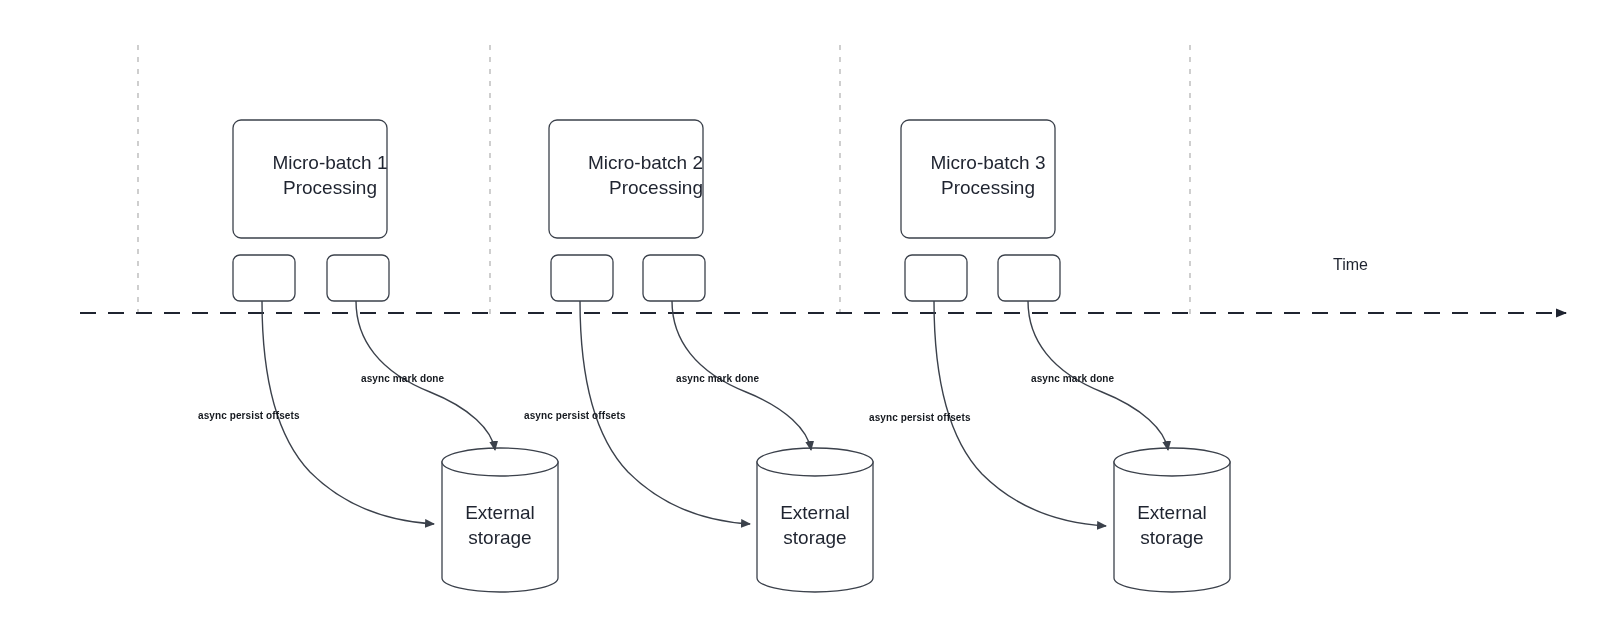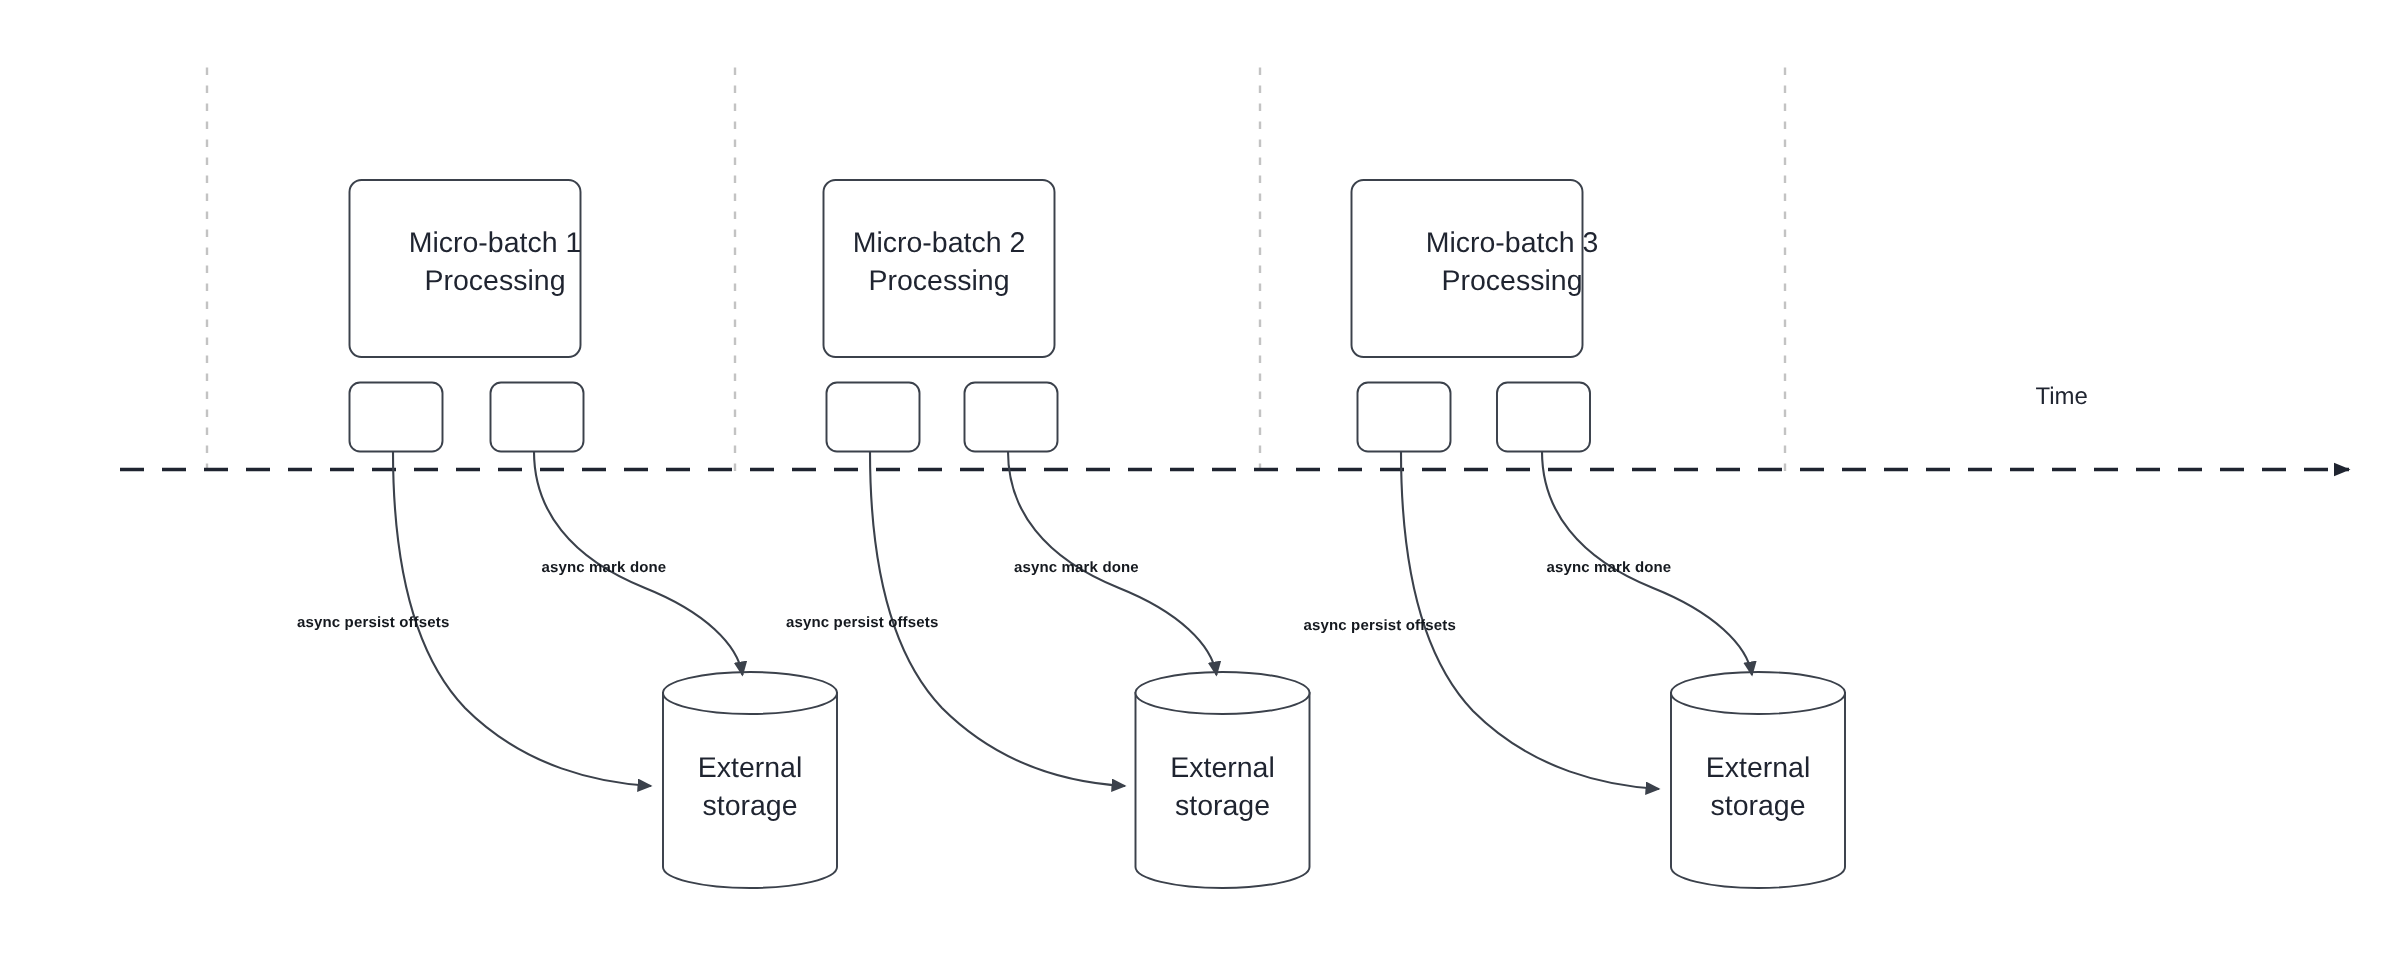--- a/index.html
+++ b/index.html
@@ -27,21 +27,20 @@
     font-size:10px;
     font-weight:bold;
     white-space:nowrap;
     letter-spacing:0.1px;
   }
   .axis-label{
     position:absolute;
     color:#1f2430;
     font-size:16px;
     white-space:nowrap;
-    margin-left:24px;
   }
 </style>
 </head>
 <body>
 
 <div id="stage">
 
   <svg id="svg-layer" viewBox="0 0 1600 642">
     <defs>
       <marker id="arrow-right" markerWidth="12" markerHeight="12" refX="9" refY="4.5" orient="auto" markerUnits="userSpaceOnUse">
@@ -91,27 +90,27 @@
   </svg>
 
   <div id="text-layer">
       <div class="axis-label" style="left: 1333px; top: 256px;">Time</div>
       <div class="node-text" style="left: 233px; top: 150px; width: 154px; text-align: center; white-space: pre-line; padding-left: 20px;">Micro-batch 1
 Processing</div>
       <div class="node-text" style="left: 442px; top: 500px; width: 116px; text-align: center; white-space: pre-line;">External
 storage</div>
       <div class="edge-label" style="left: 198px; top: 410px;">async persist offsets</div>
       <div class="edge-label" style="left: 361px; top: 373px;">async mark done</div>
-      <div class="node-text" style="left: 549px; top: 150px; width: 154px; text-align: center; white-space: pre-line;">Micro-batch 2
+      <div class="node-text" style="left: 549px; top: 150px; width: 154px; text-align: right; white-space: pre-line;">Micro-batch 2
 Processing</div>
       <div class="node-text" style="left: 757px; top: 500px; width: 116px; text-align: center; white-space: pre-line;">External
 storage</div>
       <div class="edge-label" style="left: 524px; top: 410px;">async persist offsets</div>
       <div class="edge-label" style="left: 676px; top: 373px;">async mark done</div>
-      <div class="node-text" style="left: 901px; top: 150px; width: 174px; text-align: center; white-space: pre-line; margin-left: 20px;">Micro-batch 3
+      <div class="node-text" style="left: 901px; top: 150px; width: 174px; text-align: center; white-space: pre-line;">Micro-batch 3
 Processing</div>
       <div class="node-text" style="left: 1114px; top: 500px; width: 116px; text-align: center; white-space: pre-line;">External
 storage</div>
       <div class="edge-label" style="left: 869px; top: 412px;">async persist offsets</div>
       <div class="edge-label" style="left: 1031px; top: 373px;">async mark done</div>
     </div>
 
 </div>
 
 </body></html>

